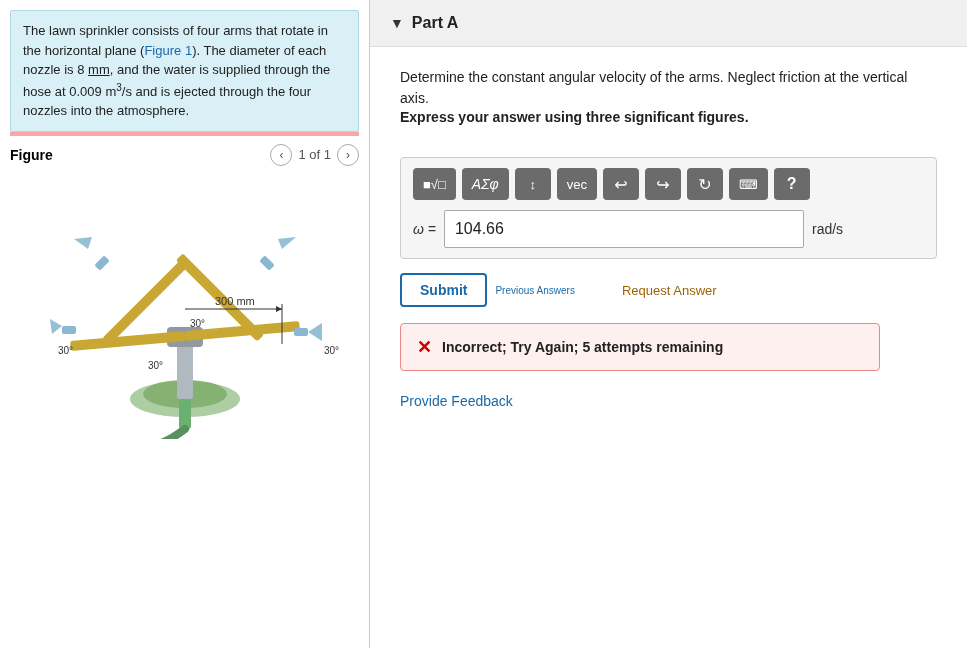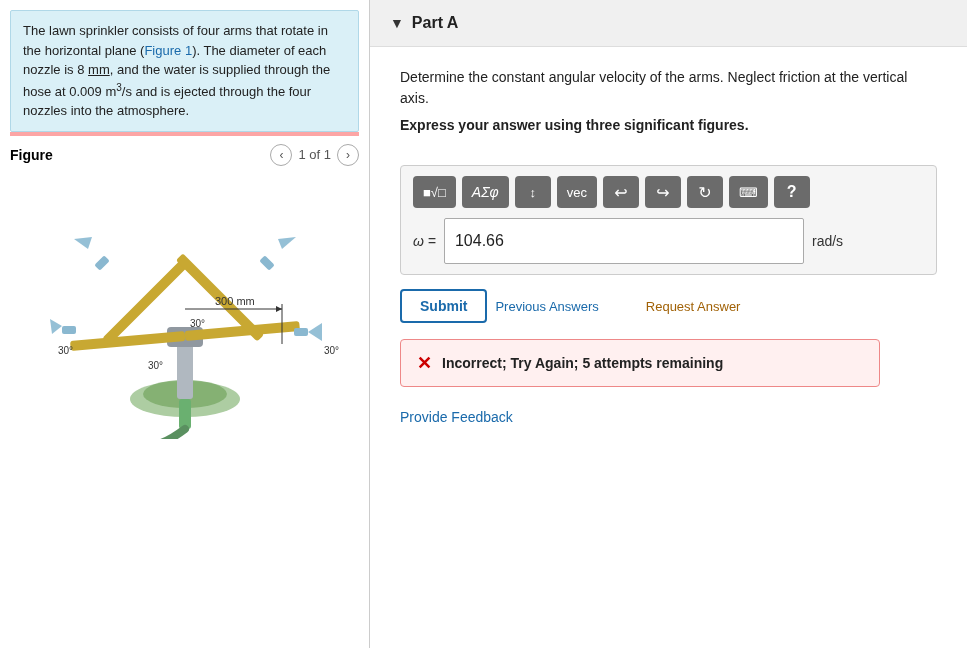--- a/index.html
+++ b/index.html
@@ -119,21 +119,20 @@
       color: #222;
     }
 
     .part-content {
       padding: 20px 30px;
     }
 
     .question-text {
       font-size: 14px;
       color: #222;
-      margin-bottom: 8px;
       line-height: 1.5;
     }
 
     .express-text {
       font-weight: bold;
       font-size: 14px;
       color: #222;
       margin-bottom: 32px;
     }
 
@@ -198,21 +197,21 @@
       font-style: italic;
       color: #333;
     }
 
     .answer-input {
       border: 1px solid #aaa;
       border-radius: 2px;
       padding: 6px 10px;
       font-size: 16px;
       width: 360px;
-      height: 46px;
+      height: 38px;
       color: #222;
     }
 
     .unit-label {
       font-size: 14px;
       color: #333;
     }
 
     .action-row {
       display: flex;
@@ -228,21 +227,21 @@
       border-radius: 4px;
       padding: 7px 18px;
       font-size: 14px;
       font-weight: bold;
       cursor: pointer;
     }
 
     .prev-answers-link {
       color: #1a6aab;
       text-decoration: none;
-      font-size: 13px;
+      font-size: 10px;
       cursor: pointer;
     }
 
     .request-answer-link {
       color: #a16207;
       text-decoration: none;
       font-size: 13px;
       cursor: pointer;
       margin-left: 39px;
     }

